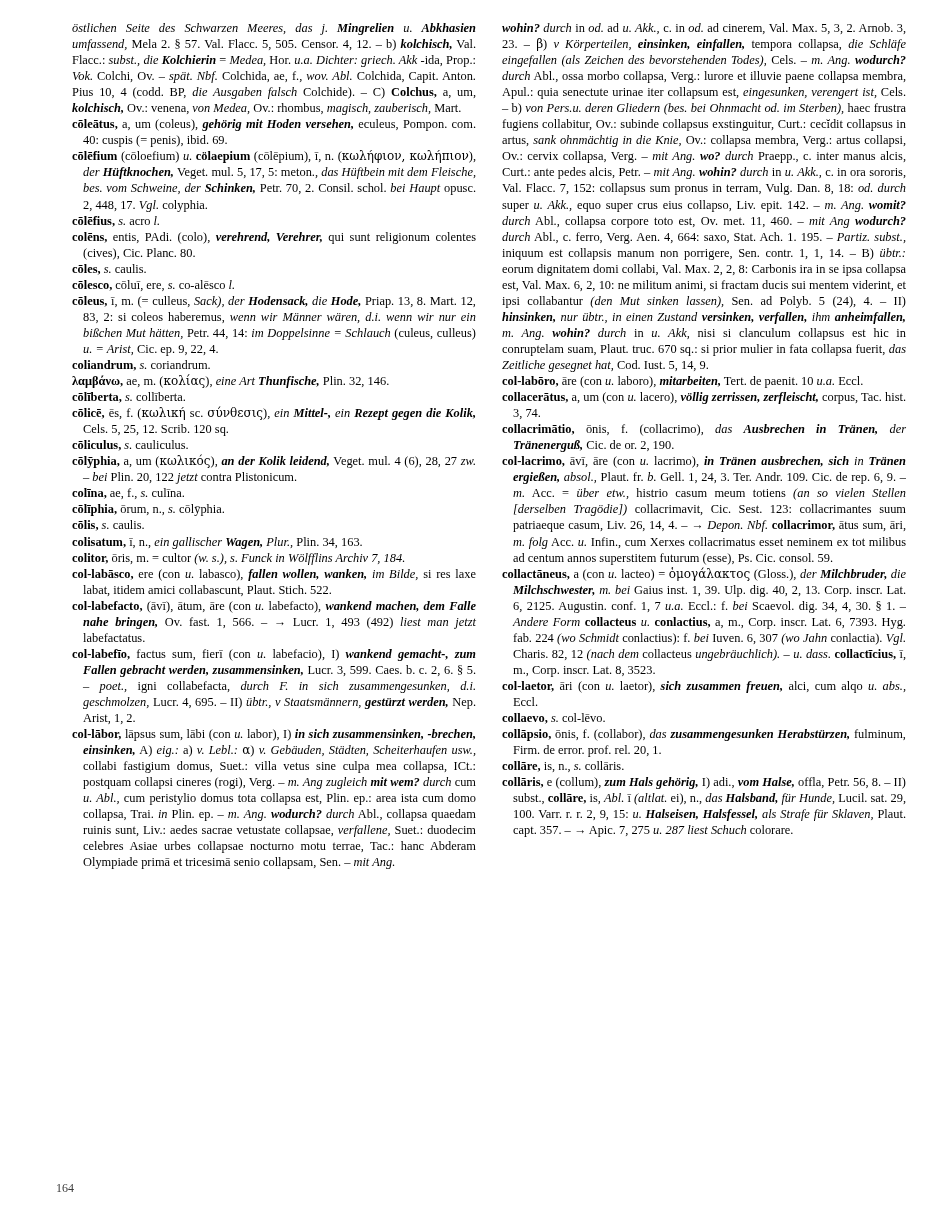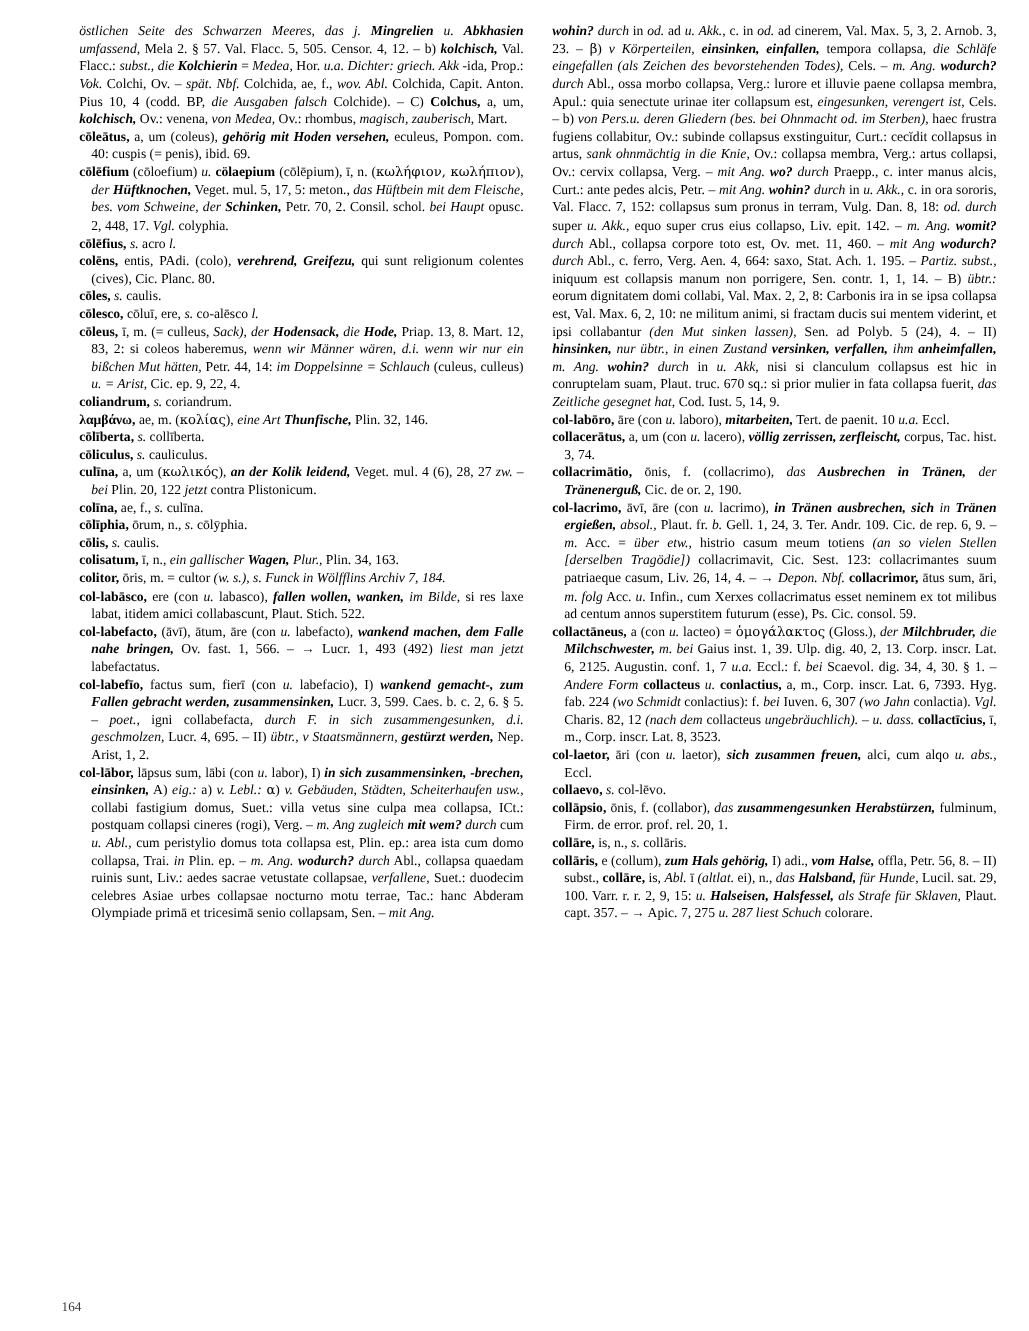--- a/index.html
+++ b/index.html
@@ -76,29 +76,30 @@
 </head>
 <body>
 
 <div class="page">
   <div class="columns">
     <div class="column" id="left-column">
         <p class="entry cont"><i>östlichen Seite des Schwarzen Meeres, das j.</i> <span class="bi">Mingrelien</span> <i>u.</i> <span class="bi">Abkhasien</span> <i>umfassend,</i> Mela 2. § 57. Val. Flacc. 5, 505. Censor. 4, 12. – b) <span class="bi">kolchisch,</span> Val. Flacc.: <i>subst., die</i> <span class="bi">Kolchierin</span> = <i>Medea,</i> Hor. <i>u.a. Dichter: griech. Akk</i> -ida, Prop.: <i>Vok.</i> Colchi, Ov. – <i>spät. Nbf.</i> Colchida, ae, f., <i>wov. Abl.</i> Colchida, Capit. Anton. Pius 10, 4 (codd. BP, <i>die Ausgaben falsch</i> Colchide). – C) <b>Colchus,</b> a, um, <span class="bi">kolchisch,</span> Ov.: venena, <i>von Medea,</i> Ov.: rhombus, <i>magisch, zauberisch,</i> Mart.</p>
         <p class="entry"><b>cōleātus,</b> a, um (coleus), <span class="bi">gehörig mit Hoden versehen,</span> eculeus, Pompon. com. 40: cuspis (= penis), ibid. 69.</p>
         <p class="entry"><b>cōlēfium</b> (cōloefium) <i>u.</i> <b>cölaepium</b> (cōlēpium), ī, n. (<span class="gr">κωλήφιον, κωλήπιον</span>), <i>der</i> <span class="bi">Hüftknochen,</span> Veget. mul. 5, 17, 5: meton., <i>das Hüftbein mit dem Fleische, bes. vom Schweine, der</i> <span class="bi">Schinken,</span> Petr. 70, 2. Consil. schol. <i>bei Haupt</i> opusc. 2, 448, 17. <i>Vgl.</i> colyphia.</p>
         <p class="entry"><b>cōlēfius,</b> <i>s.</i> acro <i>l.</i></p>
-        <p class="entry"><b>colēns,</b> entis, PAdi. (colo), <span class="bi">verehrend, Greifezu,</span> qui sunt religionum colentes (cives), Cic. Planc. 80.</p>
+        <p class="entry"><b>colēns,</b> entis, PAdi. (colo), <span class="bi">verehrend, Verehrer,</span> qui sunt religionum colentes (cives), Cic. Planc. 80.</p>
         <p class="entry"><b>cōles,</b> <i>s.</i> caulis.</p>
         <p class="entry"><b>cōlesco,</b> cōluī, ere, <i>s.</i> co-alēsco <i>l.</i></p>
         <p class="entry"><b>cōleus,</b> ī, m. (= culleus, <i>Sack), der</i> <span class="bi">Hodensack,</span> <i>die</i> <span class="bi">Hode,</span> Priap. 13, 8. Mart. 12, 83, 2: si coleos haberemus, <i>wenn wir Männer wären, d.i. wenn wir nur ein bißchen Mut hätten,</i> Petr. 44, 14: <i>im Doppelsinne = Schlauch</i> (culeus, culleus) <i>u. = Arist,</i> Cic. ep. 9, 22, 4.</p>
         <p class="entry"><b>coliandrum,</b> <i>s.</i> coriandrum.</p>
         <p class="entry"><b>λαμβάνω,</b> ae, m. (<span class="gr">κολίας</span>), <i>eine Art</i> <span class="bi">Thunfische,</span> Plin. 32, 146.</p>
         <p class="entry"><b>cōlīberta,</b> <i>s.</i> collīberta.</p>
+        <p class="entry"><b>cōlicē,</b> ēs, f. (<span class="gr">κωλική</span> sc. <span class="gr">σύνθεσις</span>), <i>ein</i> <span class="bi">Mittel-,</span> <i>ein</i> <span class="bi">Rezept gegen die Kolik,</span> Cels. 5, 25, 12. Scrib. 120 sq.</p>
         <p class="entry"><b>cōliculus,</b> <i>s.</i> cauliculus.</p>
-        <p class="entry"><b>culīna,</b> a, um (<span class="gr">κωλικός</span>), <span class="bi">an der Kolik leidend,</span> Veget. mul. 4 (6), 28, 27 <i>zw.</i> – <i>bei</i> Plin. 20, 122 <i>jetzt</i> contra Plistonicum.</p>
+        <p class="entry"><b>cōlȳphia,</b> a, um (<span class="gr">κωλικός</span>), <span class="bi">an der Kolik leidend,</span> Veget. mul. 4 (6), 28, 27 <i>zw.</i> – <i>bei</i> Plin. 20, 122 <i>jetzt</i> contra Plistonicum.</p>
         <p class="entry"><b>colīna,</b> ae, f., <i>s.</i> culīna.</p>
         <p class="entry"><b>cōlīphia,</b> ōrum, n., <i>s.</i> cōlȳphia.</p>
         <p class="entry"><b>cōlis,</b> <i>s.</i> caulis.</p>
         <p class="entry"><b>colisatum,</b> ī, n., <i>ein gallischer</i> <span class="bi">Wagen,</span> <i>Plur.,</i> Plin. 34, 163.</p>
         <p class="entry"><b>colitor,</b> ōris, m. = cultor <i>(w. s.), s. Funck in Wölfflins Archiv 7, 184.</i></p>
         <p class="entry"><b>col-labāsco,</b> ere (con <i>u.</i> labasco), <span class="bi">fallen wollen, wanken,</span> <i>im Bilde,</i> si res laxe labat, itidem amici collabascunt, Plaut. Stich. 522.</p>
         <p class="entry"><b>col-labefacto,</b> (āvī), ātum, āre (con <i>u.</i> labefacto), <span class="bi">wankend machen, dem Falle nahe bringen,</span> Ov. fast. 1, 566. – → Lucr. 1, 493 (492) <i>liest man jetzt</i> labefactatus.</p>
         <p class="entry"><b>col-labefīo,</b> factus sum, fierī (con <i>u.</i> labefacio), I) <span class="bi">wankend gemacht-, zum Fallen gebracht werden, zusammensinken,</span> Lucr. 3, 599. Caes. b. c. 2, 6. § 5. – <i>poet.,</i> igni collabefacta, <i>durch F. in sich zusammengesunken, d.i. geschmolzen,</i> Lucr. 4, 695. – II) <i>übtr., v Staatsmännern,</i> <span class="bi">gestürzt werden,</span> Nep. Arist, 1, 2.</p>
         <p class="entry"><b>col-lābor,</b> lāpsus sum, lābi (con <i>u.</i> labor), I) <span class="bi">in sich zusammensinken, -brechen, einsinken,</span> A) <i>eig.:</i> a) <i>v. Lebl.:</i> <span class="gr">α</span>) <i>v. Gebäuden, Städten, Scheiterhaufen usw.,</i> collabi fastigium domus, Suet.: villa vetus sine culpa mea collapsa, ICt.: postquam collapsi cineres (rogi), Verg. – <i>m. Ang zugleich</i> <span class="bi">mit wem?</span> <i>durch</i> cum <i>u. Abl.,</i> cum peristylio domus tota collapsa est, Plin. ep.: area ista cum domo collapsa, Trai. <i>in</i> Plin. ep. – <i>m. Ang.</i> <span class="bi">wodurch?</span> <i>durch</i> Abl., collapsa quaedam ruinis sunt, Liv.: aedes sacrae vetustate collapsae, <i>verfallene,</i> Suet.: duodecim celebres Asiae urbes collapsae nocturno motu terrae, Tac.: hanc Abderam Olympiade primā et tricesimā senio collapsam, Sen. – <i>mit Ang.</i></p>
       </div>

